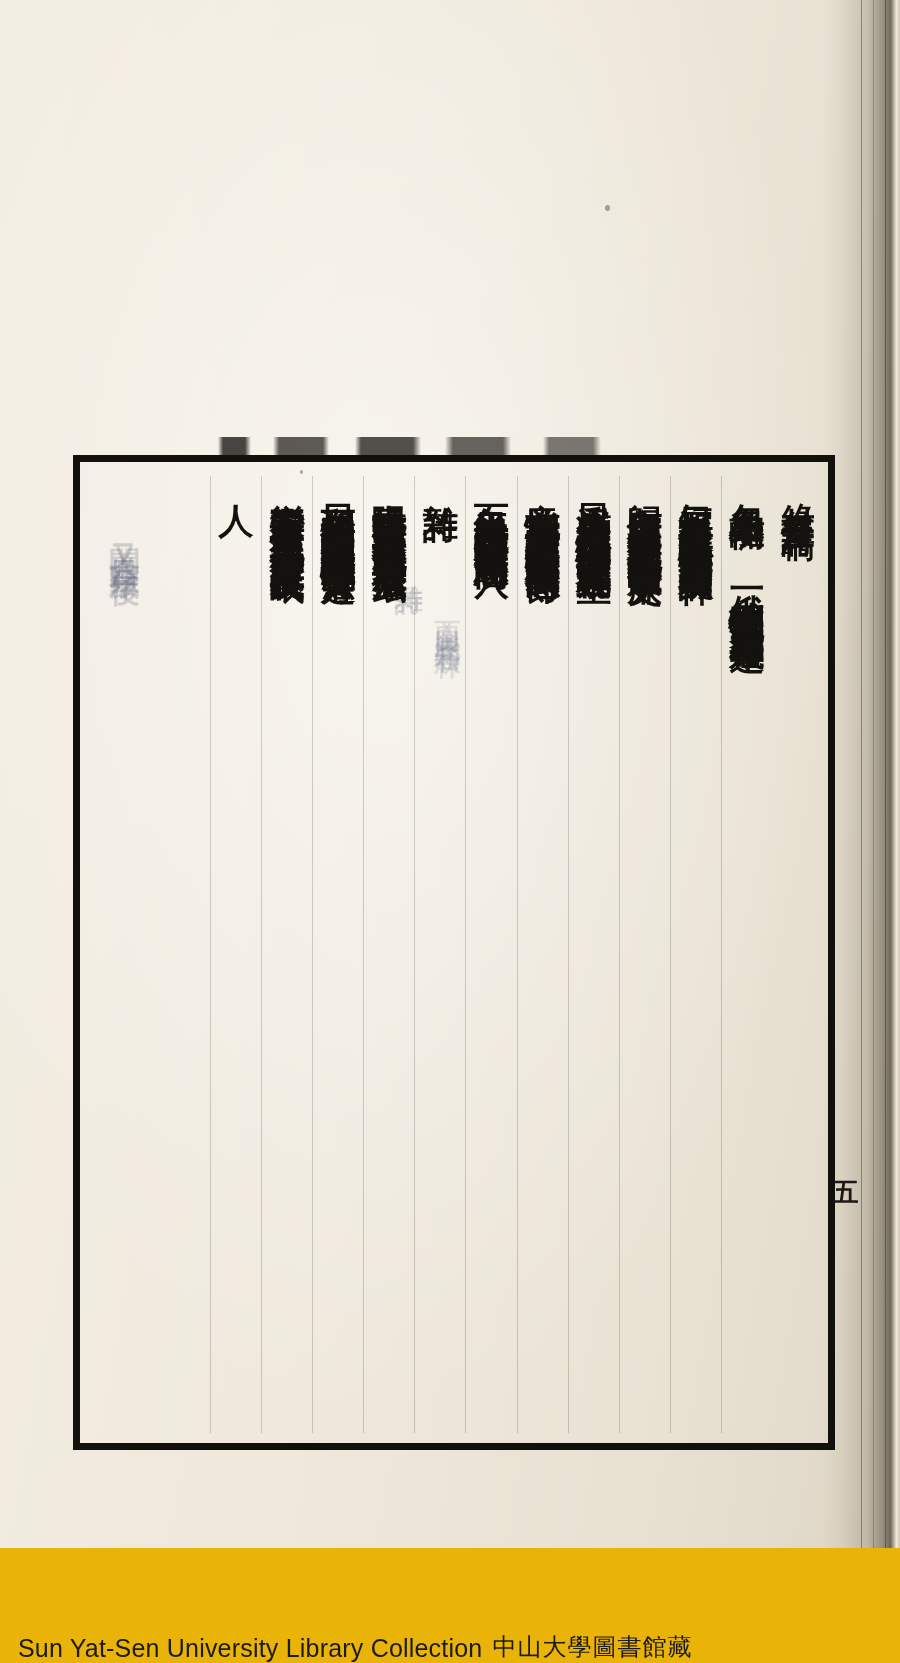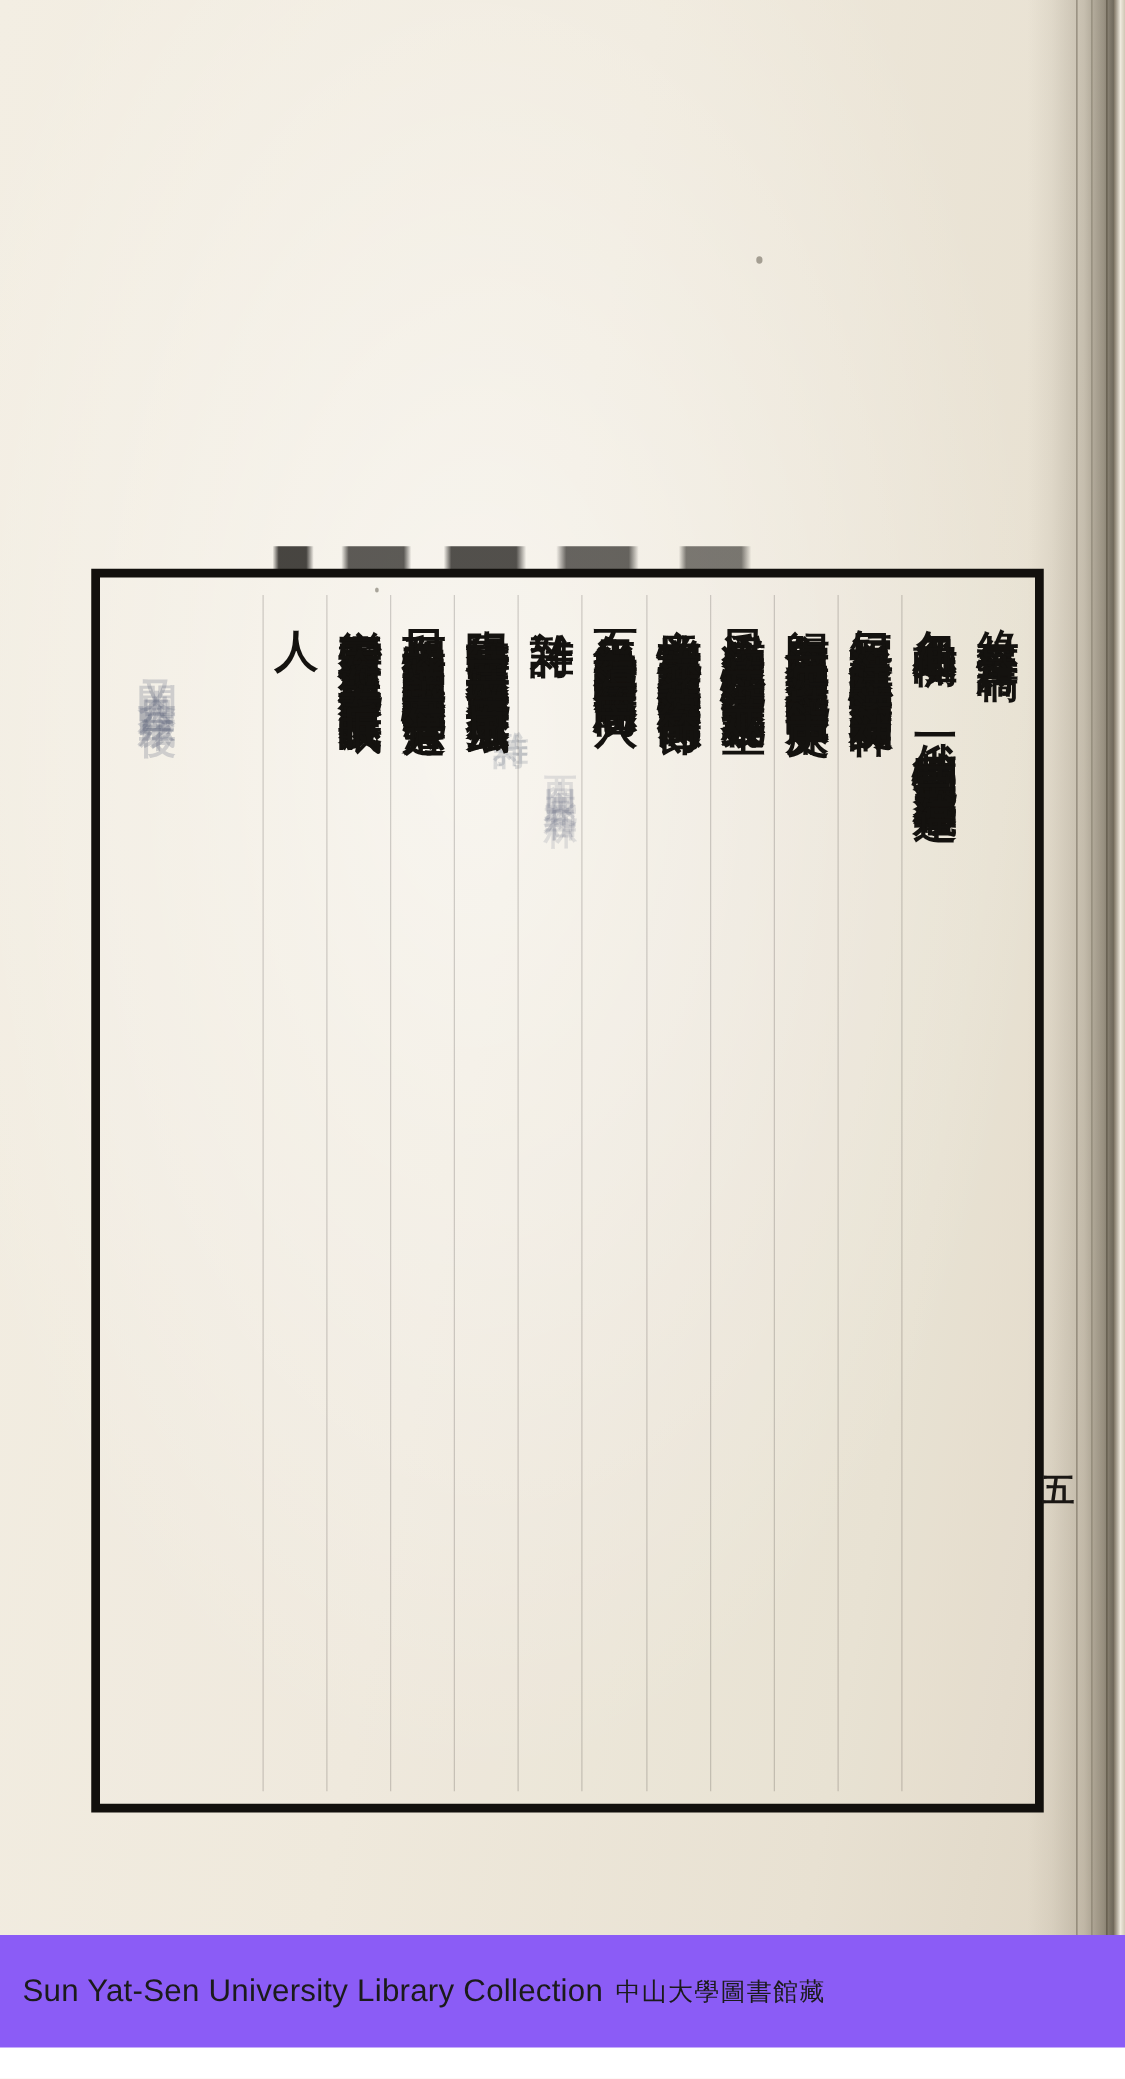--- a/index.html
+++ b/index.html
@@ -197,36 +197,36 @@
     color: #1a1714;
     letter-spacing: 2px;
   }
 
   
   #credit {
     position: absolute;
     left: 0;
     top: 1548px;
     width: 900px;
-    height: 90px;
-    background: #8b5cf6;
+    height: 115px;
+    background: #eab308;
     display: flex;
-    align-items: center;
+    align-items: flex-end;
     padding-left: 18px;
     box-sizing: border-box;
   }
   #credit-en {
     font-family: "Liberation Sans", sans-serif;
     font-size: 25px;
     color: #1b1b1b;
     letter-spacing: .2px;
   }
   #credit-zh {
     font-family: Liberation Sans, sans-serif;
-    font-size: 20px;
+    font-size: 24px;
     color: #1b1b1b;
     margin-left: 10px;
     letter-spacing: 1px;
   }
 </style>
 </head>
 <body>
 
 <div id="scan">
 

